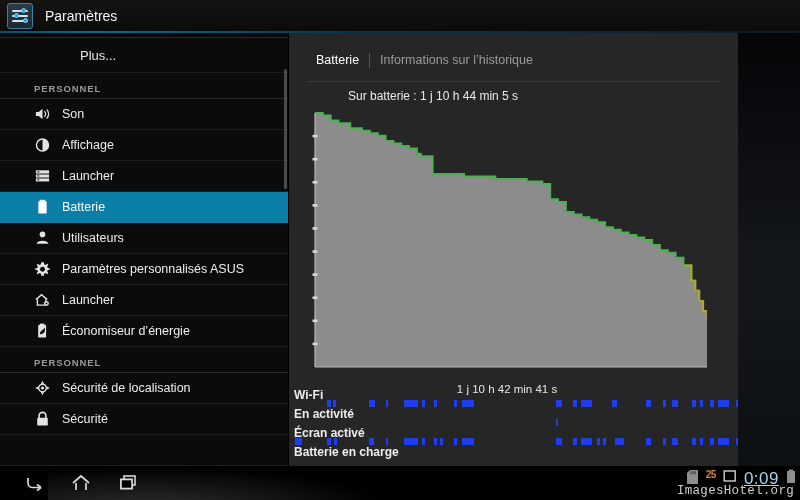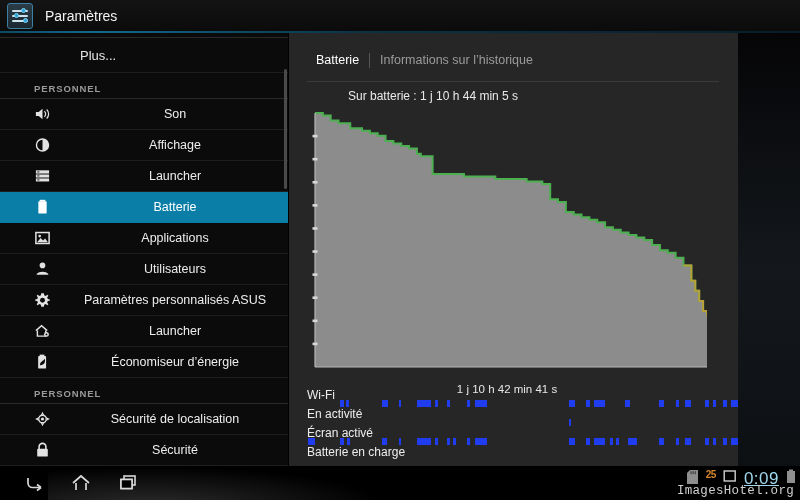--- a/index.html
+++ b/index.html
@@ -45,21 +45,21 @@
 
   
   #sidebar {
     position:absolute; left:0; top:33px; width:288px; height:433px;
     background:#0a0a0a; overflow:hidden;
   }
   #sidebar-inner { position:absolute; left:0; top:4px; width:288px; }
   .srow {
     position:relative; height:31px; display:flex; align-items:center;
     padding-left:62px; border-bottom:1px solid #1e1e1e;
-    background:#0b0b0b; font-size:12.5px; color:#ededed;justify-content:center;
+    background:#0b0b0b; font-size:12.5px; color:#ededed;
   }
   .srow.sel { background:#0b7ea8; color:#fff; border-bottom-color:#0b7ea8; }
   .srow .ic {
     position:absolute; left:34px; top:50%; transform:translateY(-50%);
     width:17px; height:17px; display:block;
   }
   .sect {
     height:26px; display:flex; align-items:flex-end; padding:0 0 4px 34px;
     font-size:9.5px; letter-spacing:.9px; color:#9a9a9a; font-weight:bold;
     background:#0b0b0b; border-bottom:1px solid #2a2a2a;
@@ -99,21 +99,21 @@
 
   
   #chart-wrap { position:absolute; left:18px; top:78px; width:400px; height:270px; }
   #chart-svg { display:block; }
   #chart-xlabel {
     position:absolute; left:0; top:272px; width:400px; text-align:center;
     font-size:11.5px; color:#e6e6e6;
   }
 
   
-  #events { position:absolute; left:18px; top:355px; width:412px; }
+  #events { position:absolute; left:5px; top:355px; width:412px;font-weight:bold; }
   .erow { position:relative; height:19px; }
   .erow .elabel {
     position:absolute; left:0; top:0; font-size:12px; color:#ededed; white-space:nowrap;
   }
   .etrack { position:absolute; left:0; top:12px; width:392px; height:7px; }
   .etrack span {
     position:absolute; top:0; height:7px; background:#1f3dee; display:block;
   }
 
   
@@ -192,28 +192,20 @@
             <rect x="3.5" y="12.6" width="2.2" height="1" fill="#111"></rect>
           </svg></span>
         <span>Launcher</span>
       </div>
       <div class="srow sel">
         <span class="ic"><svg viewBox="0 0 18 18" width="17" height="17">
             <rect x="6" y="1.4" width="6" height="1.8" fill="#ffffff"></rect>
             <rect x="4.6" y="3" width="8.8" height="13" rx="1" fill="#ffffff"></rect>
           </svg></span>
         <span>Batterie</span>
-      </div>
-      <div class="srow">
-        <span class="ic"><svg viewBox="0 0 18 18" width="17" height="17">
-            <rect x="2" y="3.2" width="14" height="11.6" fill="none" stroke="#e2e2e2" stroke-width="1.6"></rect>
-            <circle cx="6" cy="7" r="1.4" fill="#e2e2e2"></circle>
-            <path d="M3.4 13.4 L7 9 L9.6 11.6 L11.8 9.4 L14.6 13.4 Z" fill="#e2e2e2"></path>
-          </svg></span>
-        <span>Applications</span>
       </div>
       <div class="srow">
         <span class="ic"><svg viewBox="0 0 18 18" width="17" height="17">
             <circle cx="9" cy="5.2" r="3" fill="#e2e2e2"></circle>
             <path d="M2.6 15.2 C3.4 10.8 14.6 10.8 15.4 15.2 Z" fill="#e2e2e2"></path>
           </svg></span>
         <span>Utilisateurs</span>
       </div>
       <div class="srow">
         <span class="ic"><svg viewBox="0 0 18 18" width="17" height="17">

